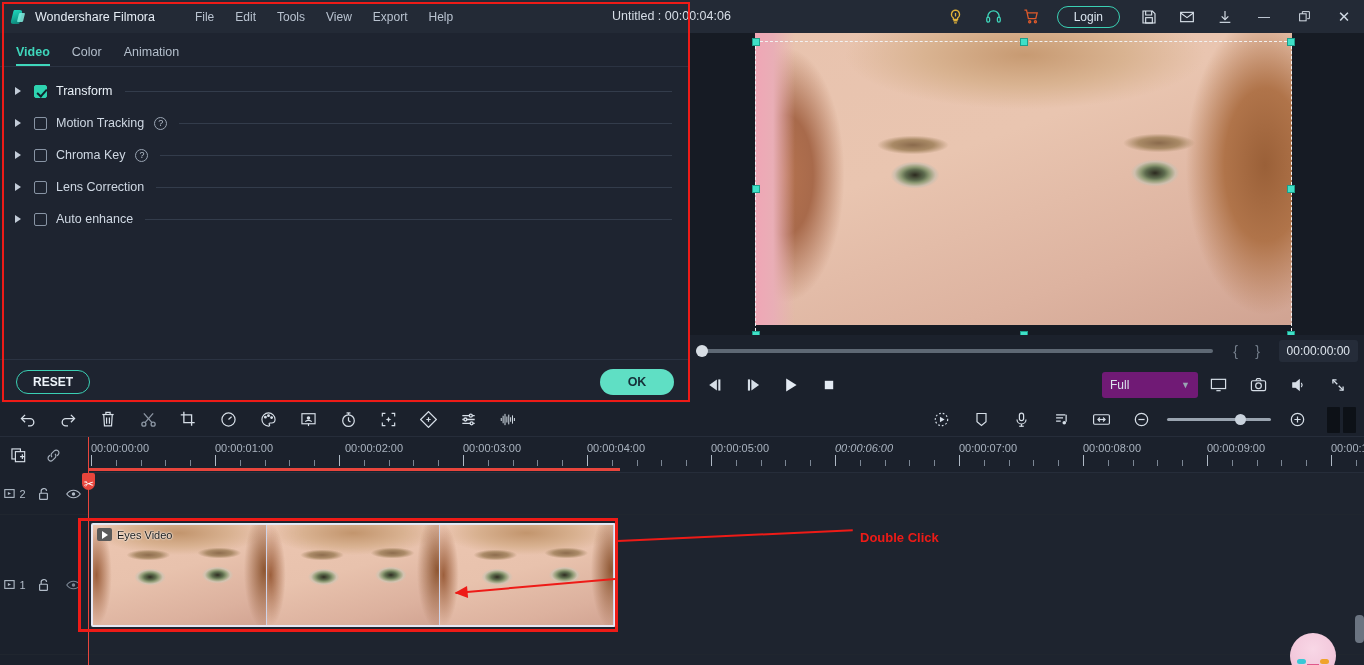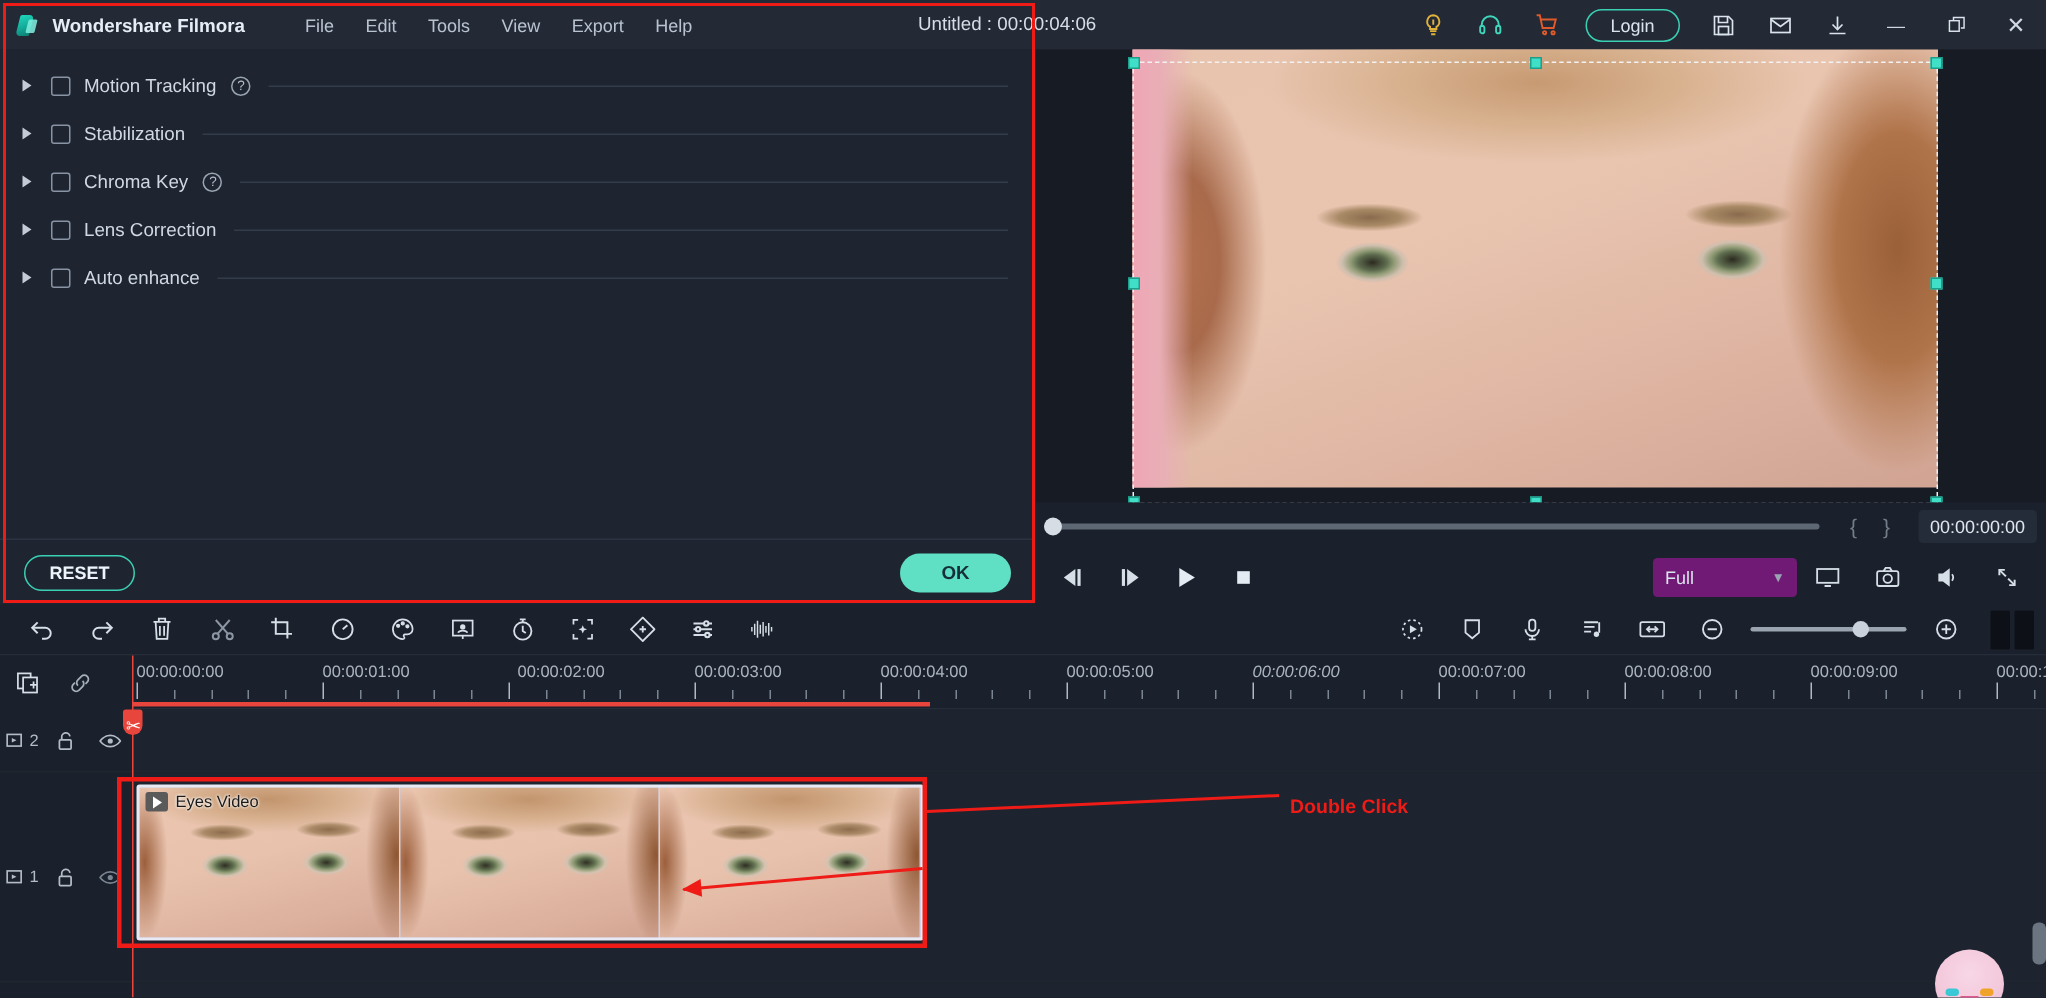--- a/index.html
+++ b/index.html
@@ -27,21 +27,21 @@
     background: linear-gradient(160deg,#1fd6bd 0%, #12a795 60%, #0e7c72 100%);
     transform: skewX(-14deg);
     border-radius: 1px 3px 1px 3px;
   }
   .logo .d2 {
     position: absolute; left: 8px; top: 4px; width: 6px; height: 9px;
     background: #7ff0e0; transform: skewX(-14deg); border-radius: 1px;
     opacity:.85;
   }
   .app-title {
-    font-size: 12.5px; color: #e6edf5; margin-right: 40px; white-space: nowrap; font-weight: bold;
+    font-size: 12.5px; color: #e6edf5; margin-right: 40px; white-space: nowrap;
   }
   .menu { display: flex; align-items: center; gap: 21px; }
   .menu-item {
     font-size: 12px; color: #b9c3d0; cursor: default; white-space: nowrap;
   }
   .proj-title {
     position: absolute; left: 612px; top: 9px;
     font-size: 12.5px; color: #d6dde6; white-space: nowrap;
   }
   .topright {
@@ -440,43 +440,48 @@
         <svg width="13" height="13" viewBox="0 0 24 24" fill="none" stroke="#dbe3ec" stroke-width="1.8">
           <rect x="3" y="7" width="12" height="13"></rect>
             <path d="M8 7V3h13v13h-4"></path>
         </svg>
       </div>
       <div class="win-ico" style="font-size:15px">✕</div>
     </div>
   </div>
 
   <div class="leftpanel">
+    <div class="tabs">
+      <div class="tab active">Video</div>
+      <div class="tab">Color</div>
+      <div class="tab">Animation</div>
+    </div>
 
     <div class="prop-list">
 
+      <div class="prop-row">
+        <div class="arrow">
+            <i></i>
+          </div>
+        <div class="cbx on"></div>
+        <div class="prop-label on">Transform</div>
+        <div class="prop-line"></div>
+      </div>
 
 
       <div class="prop-row">
         <div class="arrow">
             <i></i>
           </div>
         <div class="cbx"></div>
         <div class="prop-label">Motion Tracking</div>
         <div class="help">?</div>
         <div class="prop-line"></div>
       </div>
 
-      <div class="prop-row">
-        <div class="arrow">
-            <i></i>
-          </div>
-        <div class="cbx"></div>
-        <div class="prop-label">Stabilization</div>
-        <div class="prop-line"></div>
-      </div>
 
       <div class="prop-row">
         <div class="arrow">
             <i></i>
           </div>
         <div class="cbx"></div>
         <div class="prop-label">Chroma Key</div>
         <div class="help">?</div>
         <div class="prop-line"></div>
       </div>

